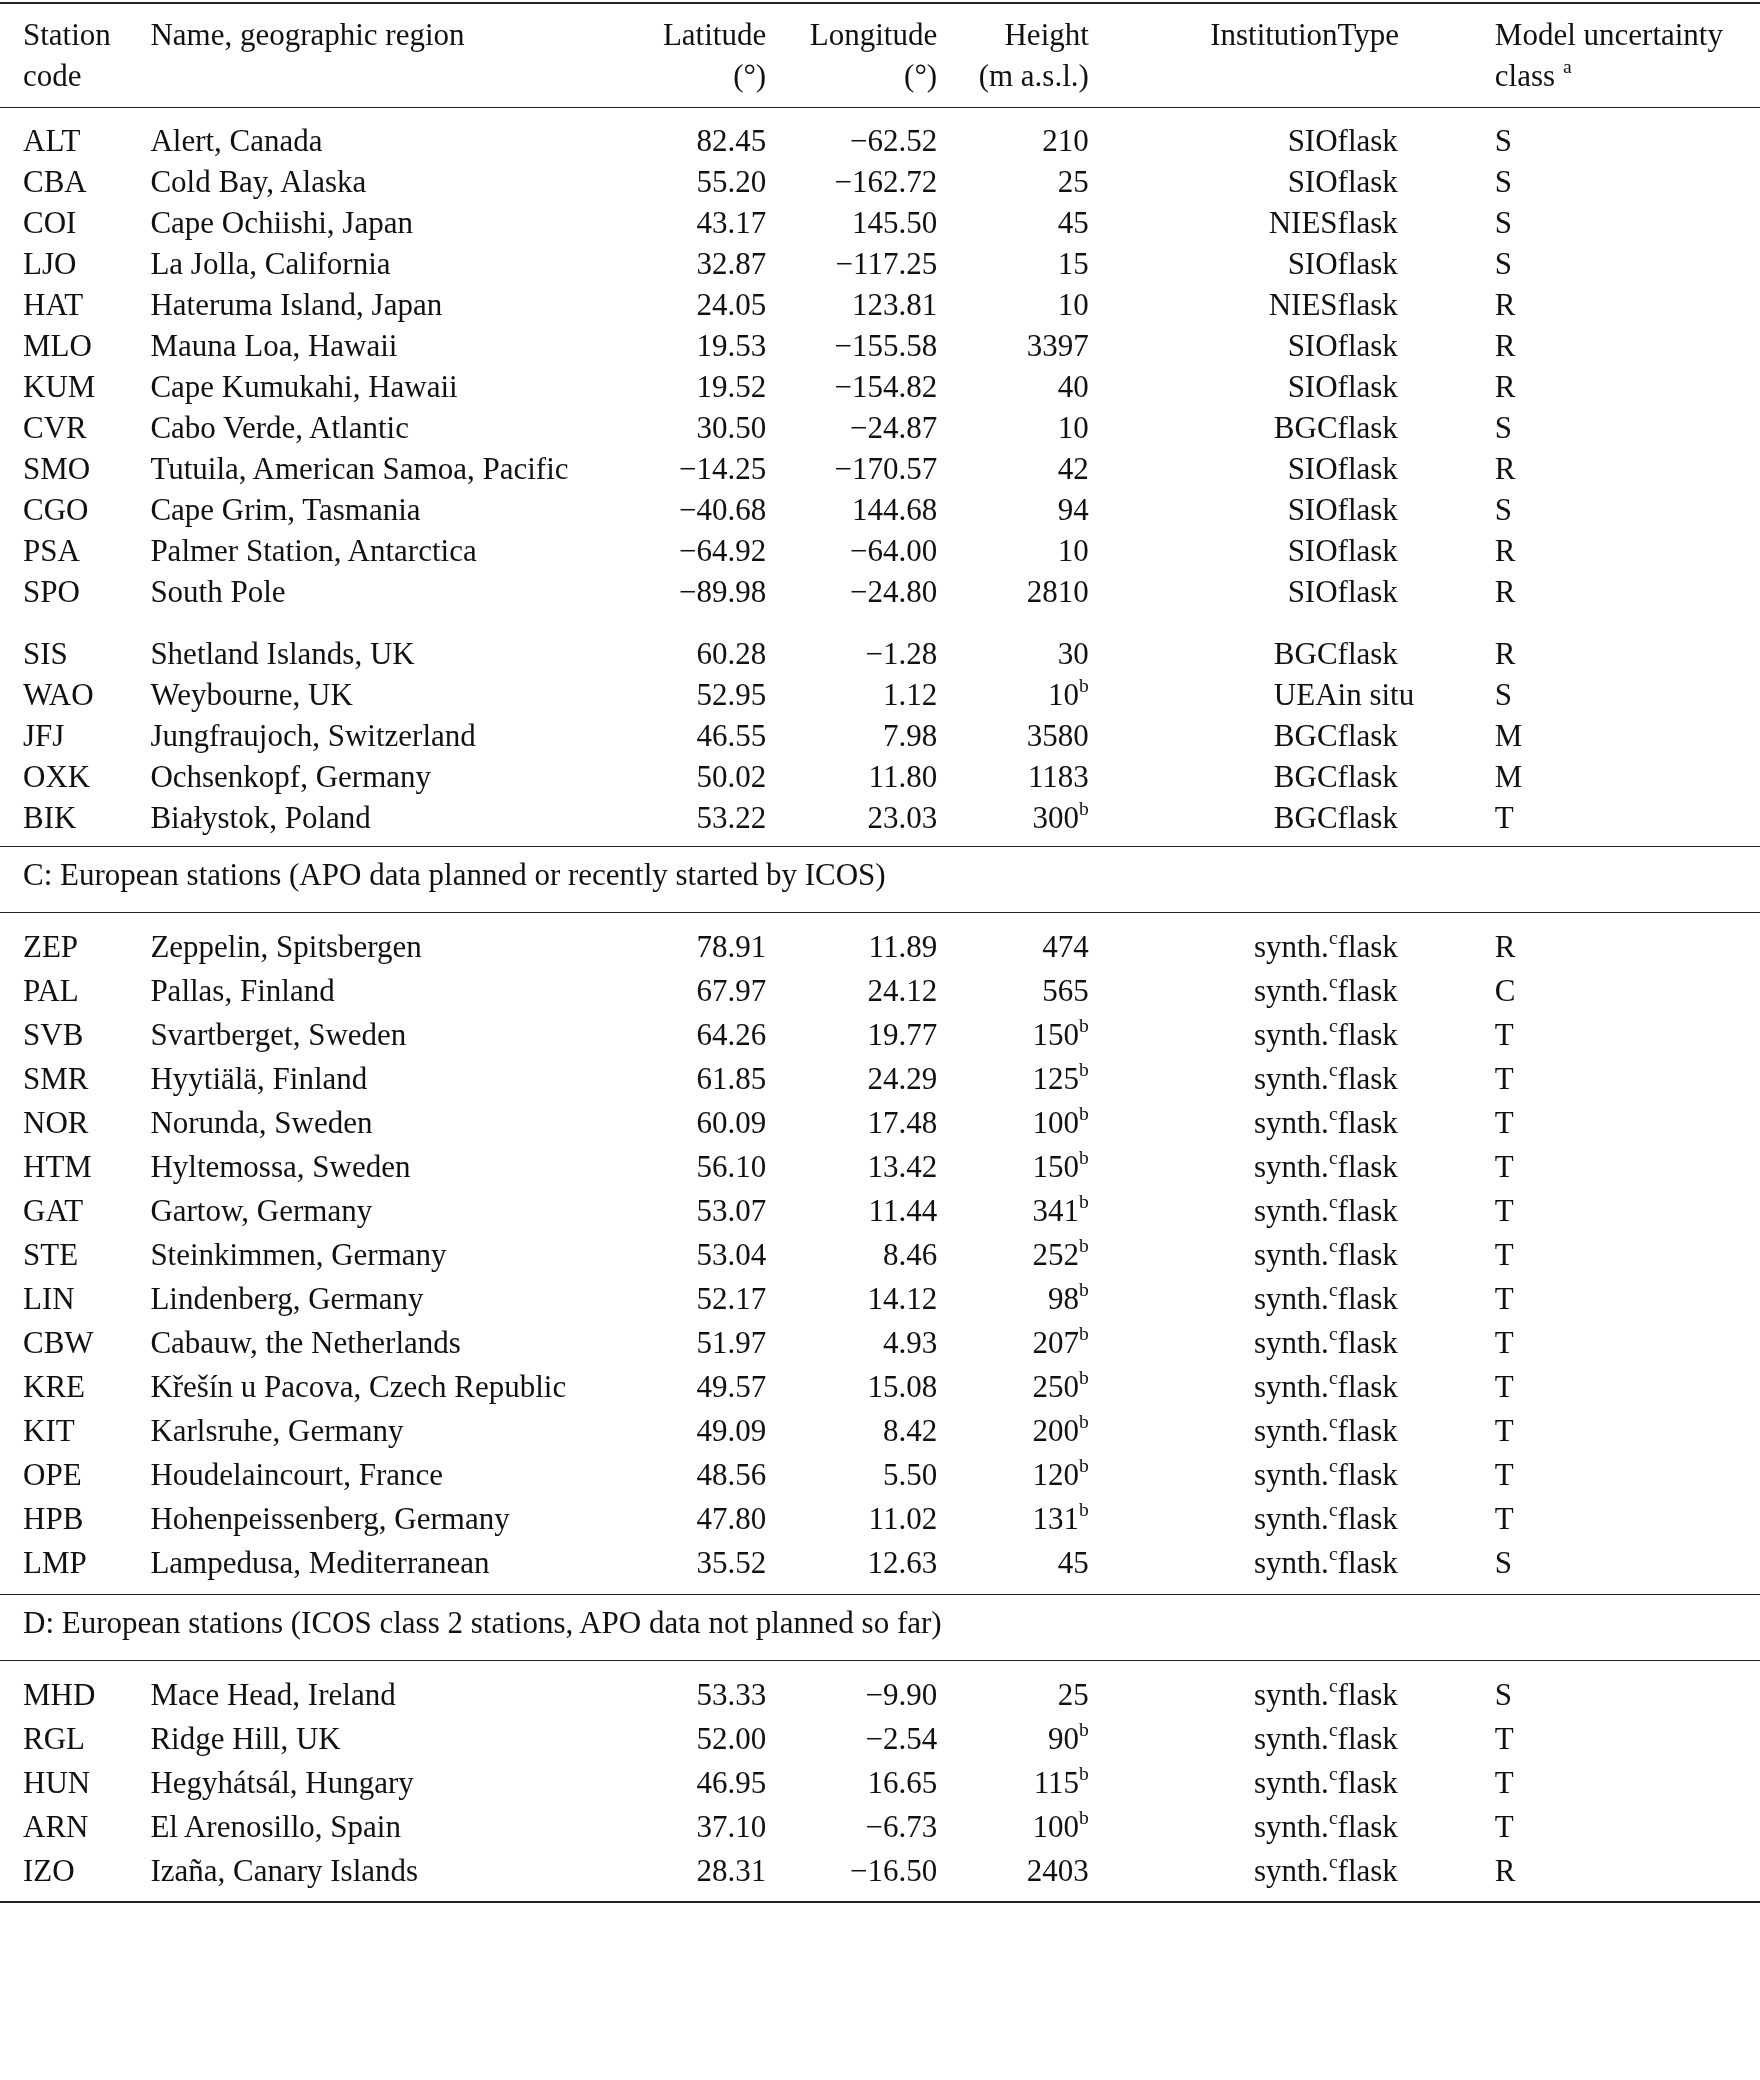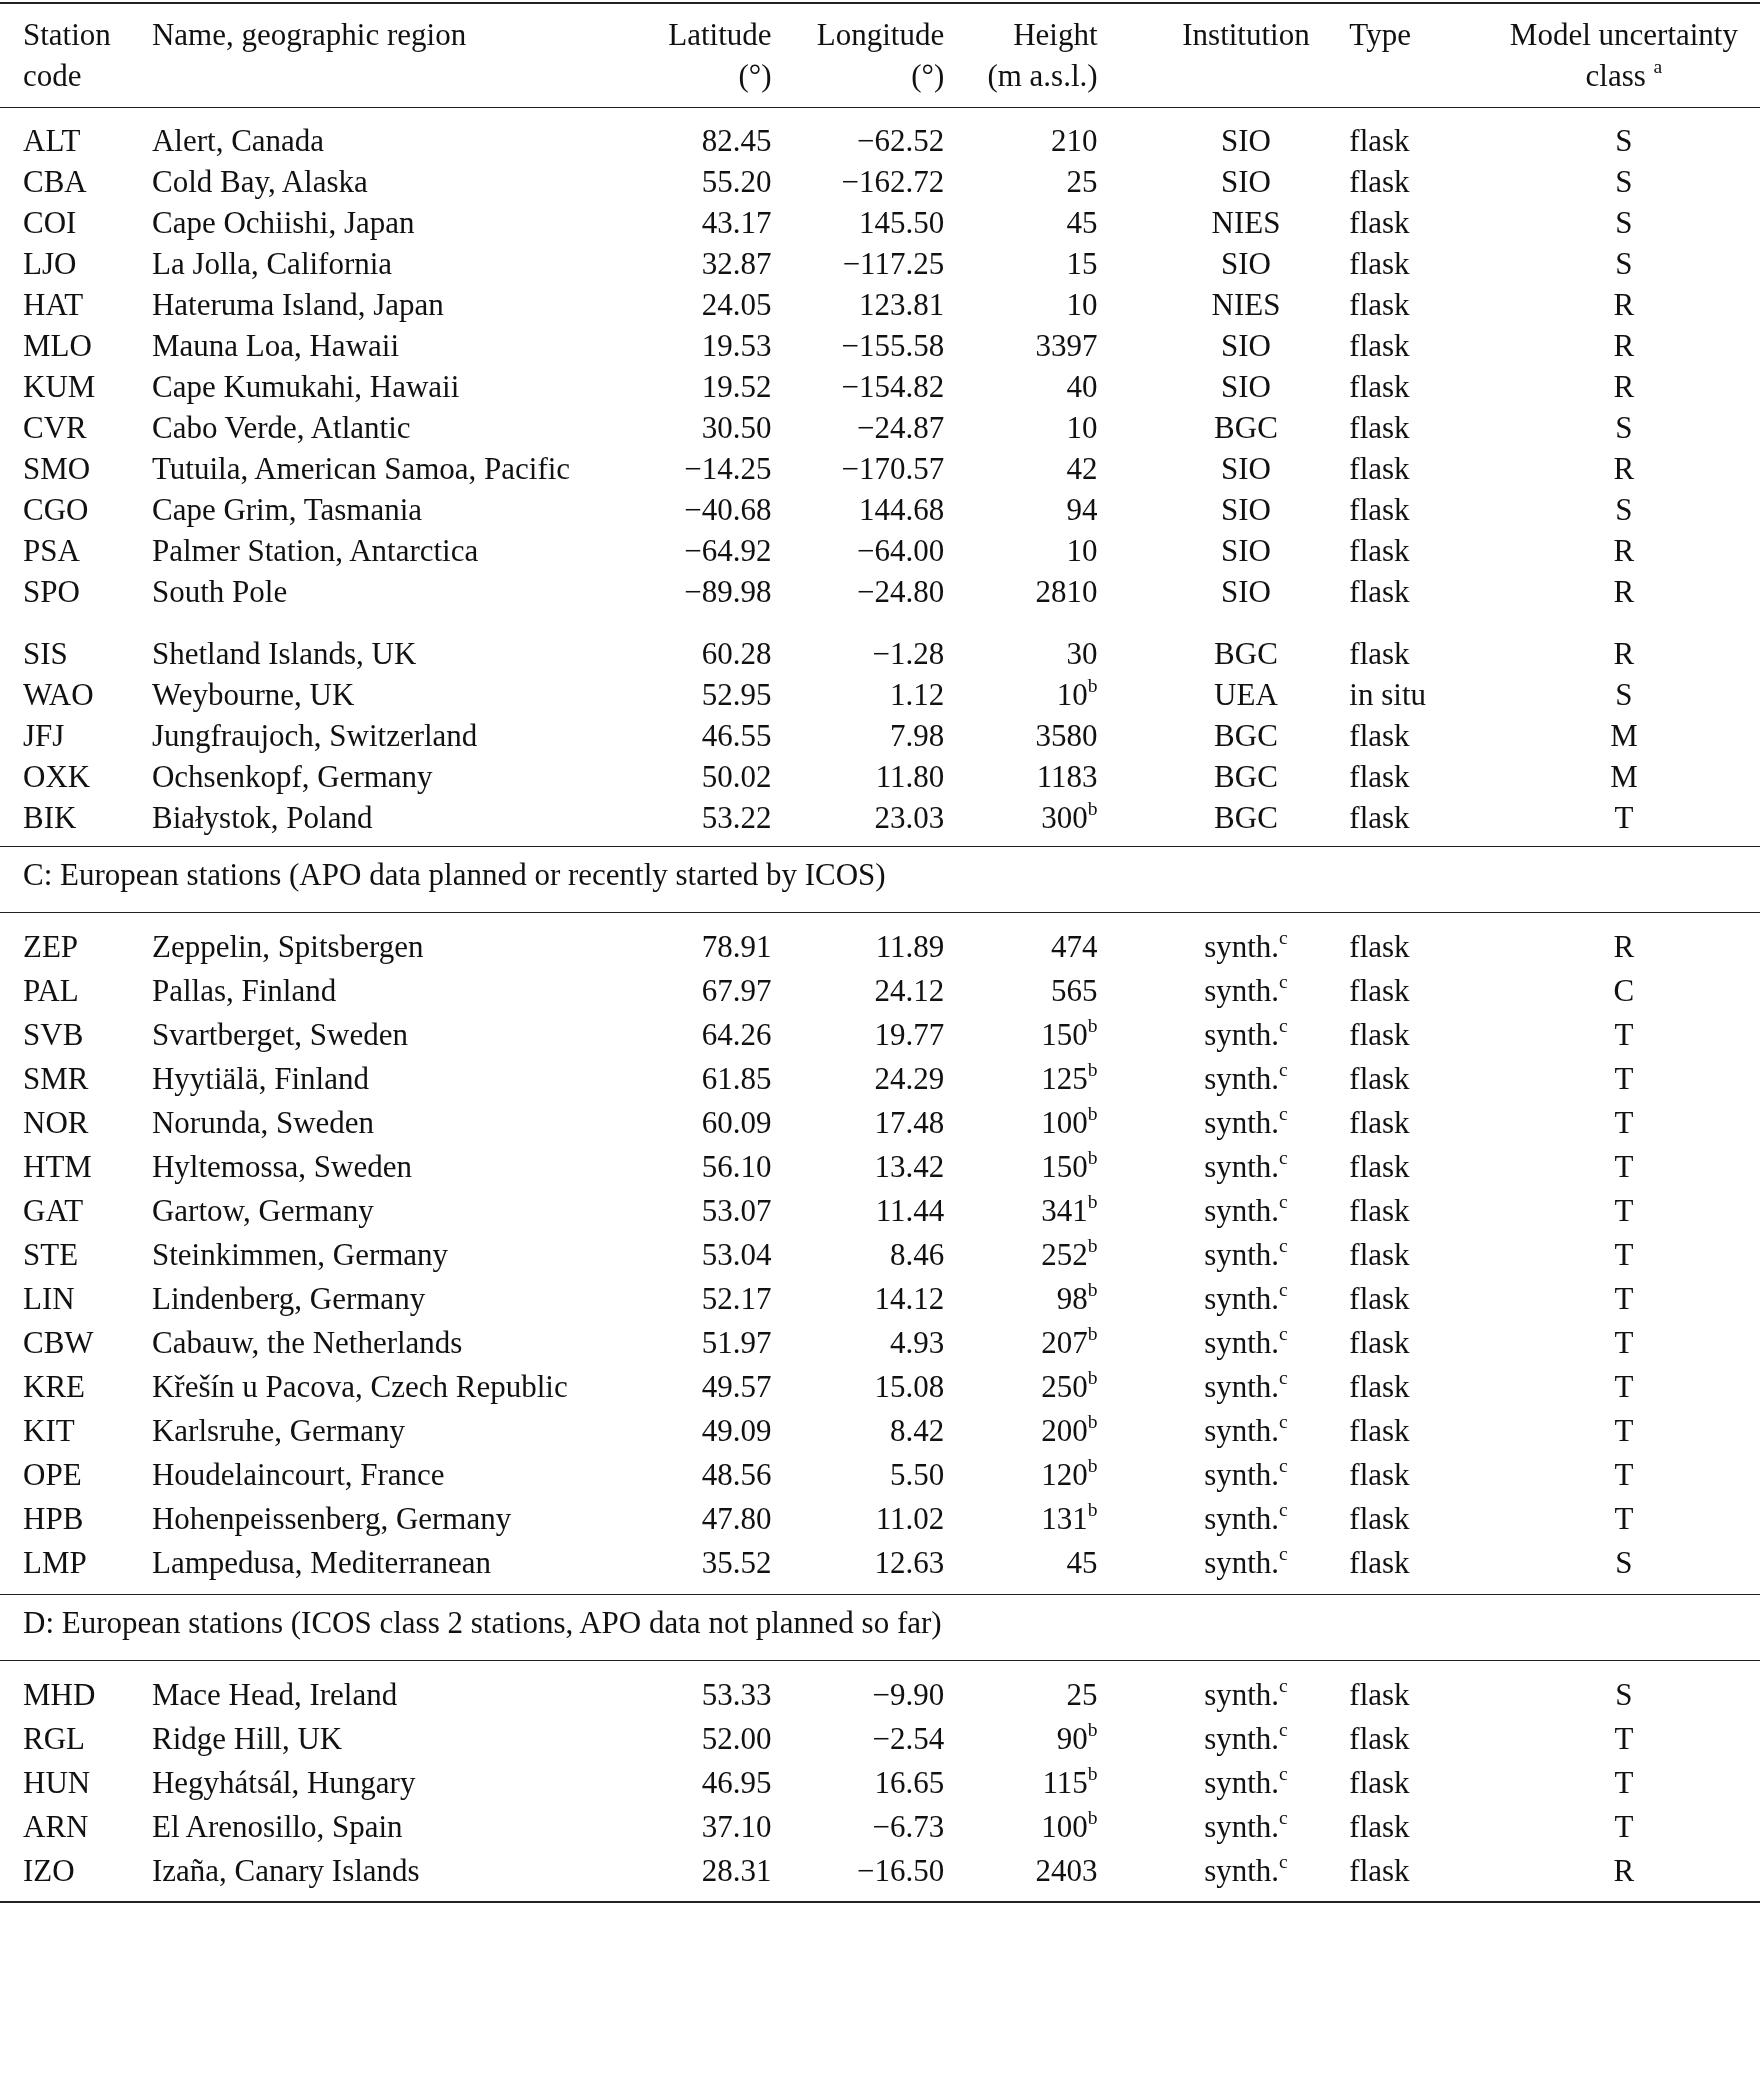--- a/index.html
+++ b/index.html
@@ -13,23 +13,23 @@
     position: absolute; left: 0; top: 1.7px;
     width: 1761px; border-collapse: collapse;
     font-size: 31px; line-height: 1;
   }
   td, th { padding: 0; font-weight: normal; vertical-align: top; white-space: nowrap; }
   .c-code { width: 164px; padding-left: 23px; box-sizing: border-box; text-align: left; }
   .c-name { width: 545px; text-align: left; }
   .c-lat  { width: 68px; text-align: right; }
   .c-lon  { width: 186px; text-align: right; }
   .c-hgt  { width: 166px; text-align: right; }
-  .c-inst { width: 230px; text-align: center; padding-left: 45px; }
+  .c-inst { width: 230px; text-align: right; padding-left: 45px; }
   .c-type { width: 185px; text-align: left; }
-  .c-cls  { text-align: center; padding-right: 23px; margin-left: 38px; }
+  .c-cls  { text-align: left; padding-right: 38px; margin-left: 38px; }
 
   tr.head th { padding-top: 10.2px; line-height: 41px; }
   tr.head { border-top: 2.6px solid #222; border-bottom: 1.7px solid #222; height: 105px; }
   tr.head th { padding-bottom: 6.8px; }
 
   tr.section td { padding: 12px 0 0 23px; height: 53px; line-height: 31px; }
   tr.section { border-bottom: 1.7px solid #222; }
   tr.section.first { border-top: none; }
   tr.section.boxed { border-top: 1.7px solid #222; }
 

